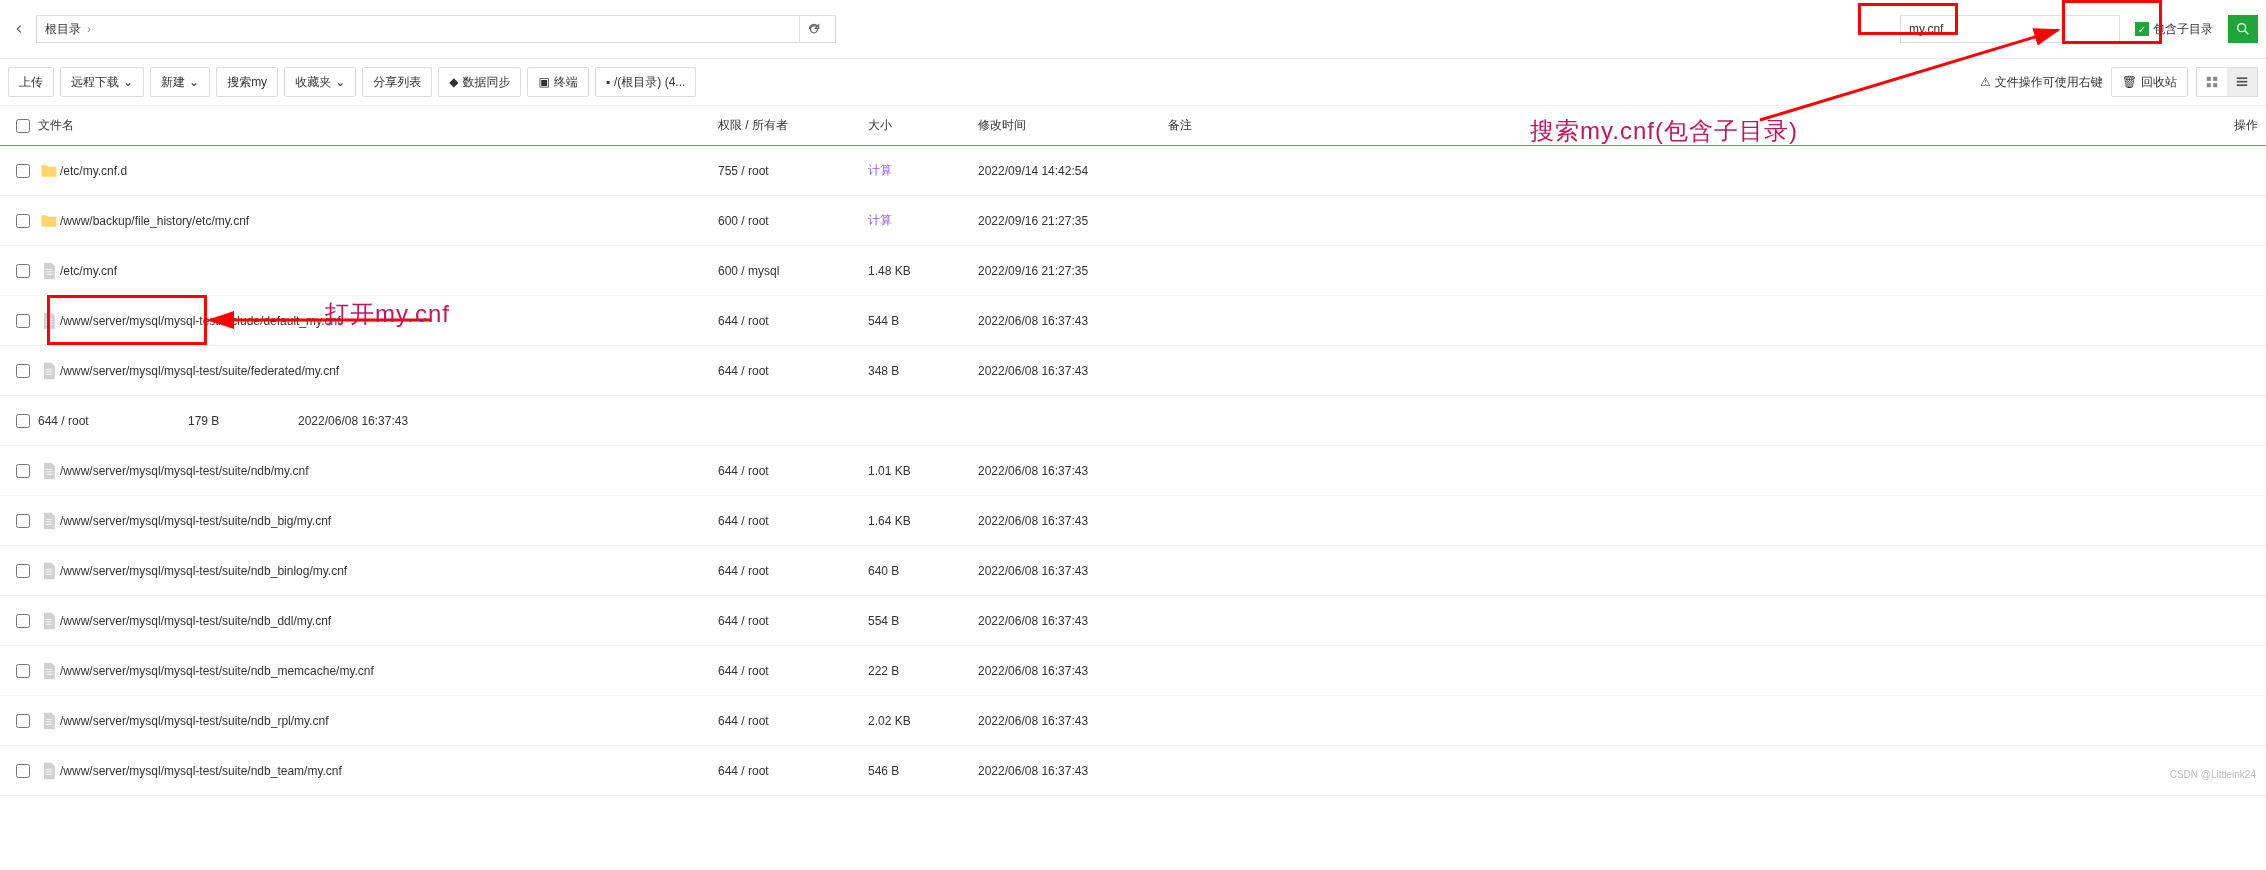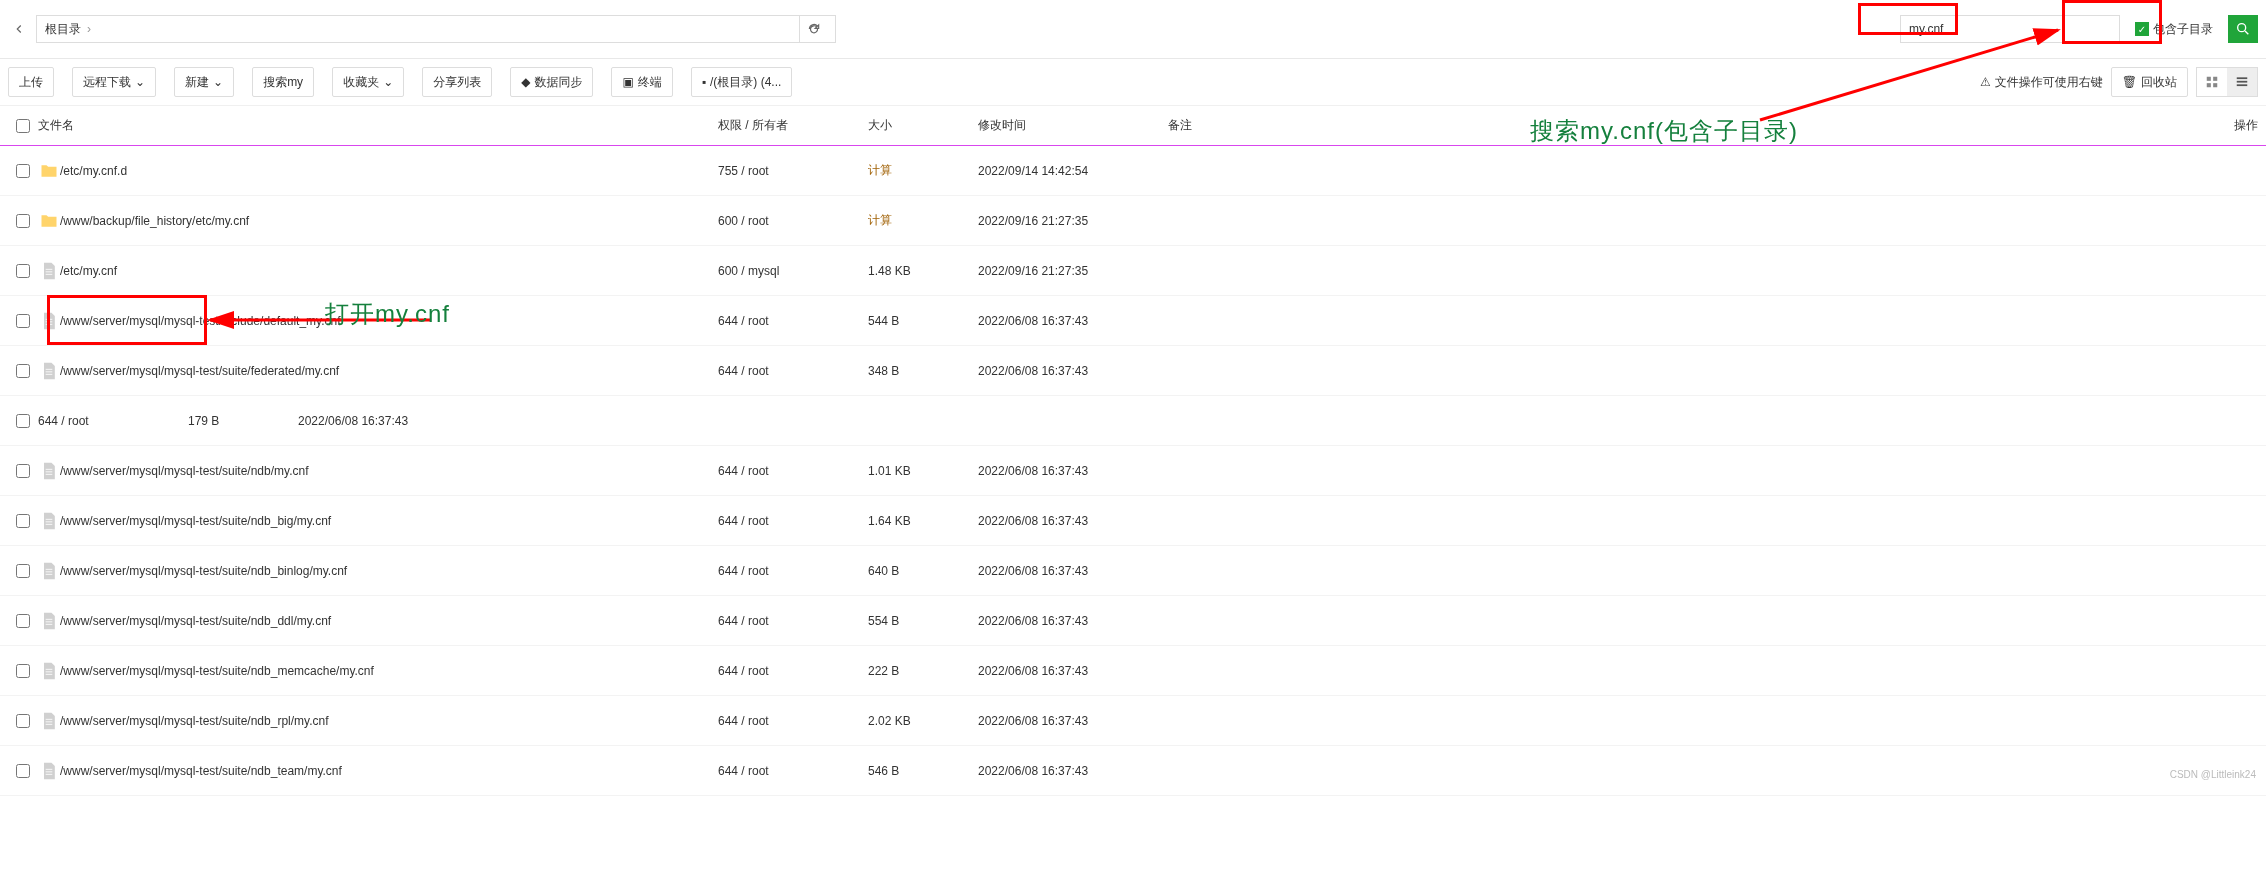--- a/index.html
+++ b/index.html
@@ -6,21 +6,21 @@
 body{background:#fff;width:2266px;position:relative}
 .topbar{display:flex;align-items:center;padding:15px 8px;border-bottom:1px solid #e8e8e8}
 .back{width:22px;height:22px;display:flex;align-items:center;justify-content:center;cursor:pointer;margin-right:6px}
 .pathbox{flex:0 0 800px;height:28px;border:1px solid #ddd;display:flex;align-items:center;padding:0 8px;position:relative}
 .refresh{width:28px;height:28px;border-left:1px solid #ddd;display:flex;align-items:center;justify-content:center;cursor:pointer;margin-left:auto}
 .searcharea{margin-left:auto;display:flex;align-items:center;gap:15px}
 .searchinput{width:220px;height:28px;border:1px solid #ddd;padding:0 8px}
 .chk{display:flex;align-items:center;gap:4px;cursor:pointer}
 .chk .box{width:14px;height:14px;background:#20a53a;display:flex;align-items:center;justify-content:center;color:#fff;font-size:10px}
 .searchbtn{width:30px;height:28px;background:#20a53a;display:flex;align-items:center;justify-content:center;cursor:pointer}
-.toolbar{display:flex;align-items:center;padding:8px;gap:18px;border-bottom:1px solid #f0f0f0}
+.toolbar{display:flex;align-items:center;padding:8px;gap:6px;border-bottom:1px solid #f0f0f0}
 .btn{height:30px;border:1px solid #ddd;padding:0 10px;display:flex;align-items:center;gap:4px;cursor:pointer;background:#fff;border-radius:2px}
 .btn.sync{color:#f0ad4e}
 .right-tools{margin-left:auto;display:flex;align-items:center;gap:8px}
 .warn{color:#f0ad4e;display:flex;align-items:center;gap:4px}
 .viewbtns{display:flex;border:1px solid #ddd}
 .viewbtn{width:30px;height:28px;display:flex;align-items:center;justify-content:center;cursor:pointer}
 .viewbtn.active{background:#eee}
 .thead{display:flex;align-items:center;height:40px;border-bottom:1px solid #d946ef;padding:0 8px;color:#666}
 .thead .cb,.row .cb{width:30px;display:flex;justify-content:center}
 .thead .cb input,.row .cb input{width:14px;height:14px}
@@ -28,24 +28,24 @@
 .c-perm{flex:0 0 150px}
 .c-size{flex:0 0 110px}
 .c-time{flex:0 0 190px}
 .c-note{flex:1}
 .c-op{flex:0 0 60px;text-align:right}
 .row{display:flex;align-items:center;height:50px;border-bottom:1px solid #f3f3f3;padding:0 8px}
 .nm{display:flex;align-items:center;gap:0;cursor:pointer}
 .ico{width:22px;height:22px;display:flex;align-items:center;justify-content:center}
 .folder svg{fill:#ffd46b}
 .file svg{fill:#d0d0d0}
-.green{color:#a16207;cursor:pointer}
+.green{color:#8b5cf6;cursor:pointer}
 .annot{position:absolute;pointer-events:none;z-index:50}
 .redbox{border:3px solid red}
-.redtext{color:#15803d;font-size:24px;font-weight:500;letter-spacing:1px}
+.redtext{color:#be185d;font-size:24px;font-weight:500;letter-spacing:1px}
 .arrow{stroke:red;stroke-width:3;fill:none}
 .watermark{position:absolute;right:10px;bottom:16px;color:#bbb;font-size:10px}
 </style>
 </head>
 <body>
 
 <div class="topbar">
   <div class="back">
     <svg width="14" height="14" viewBox="0 0 24 24">
         <path d="M15 6l-6 6 6 6" stroke="#666" stroke-width="2" fill="none"></path>

